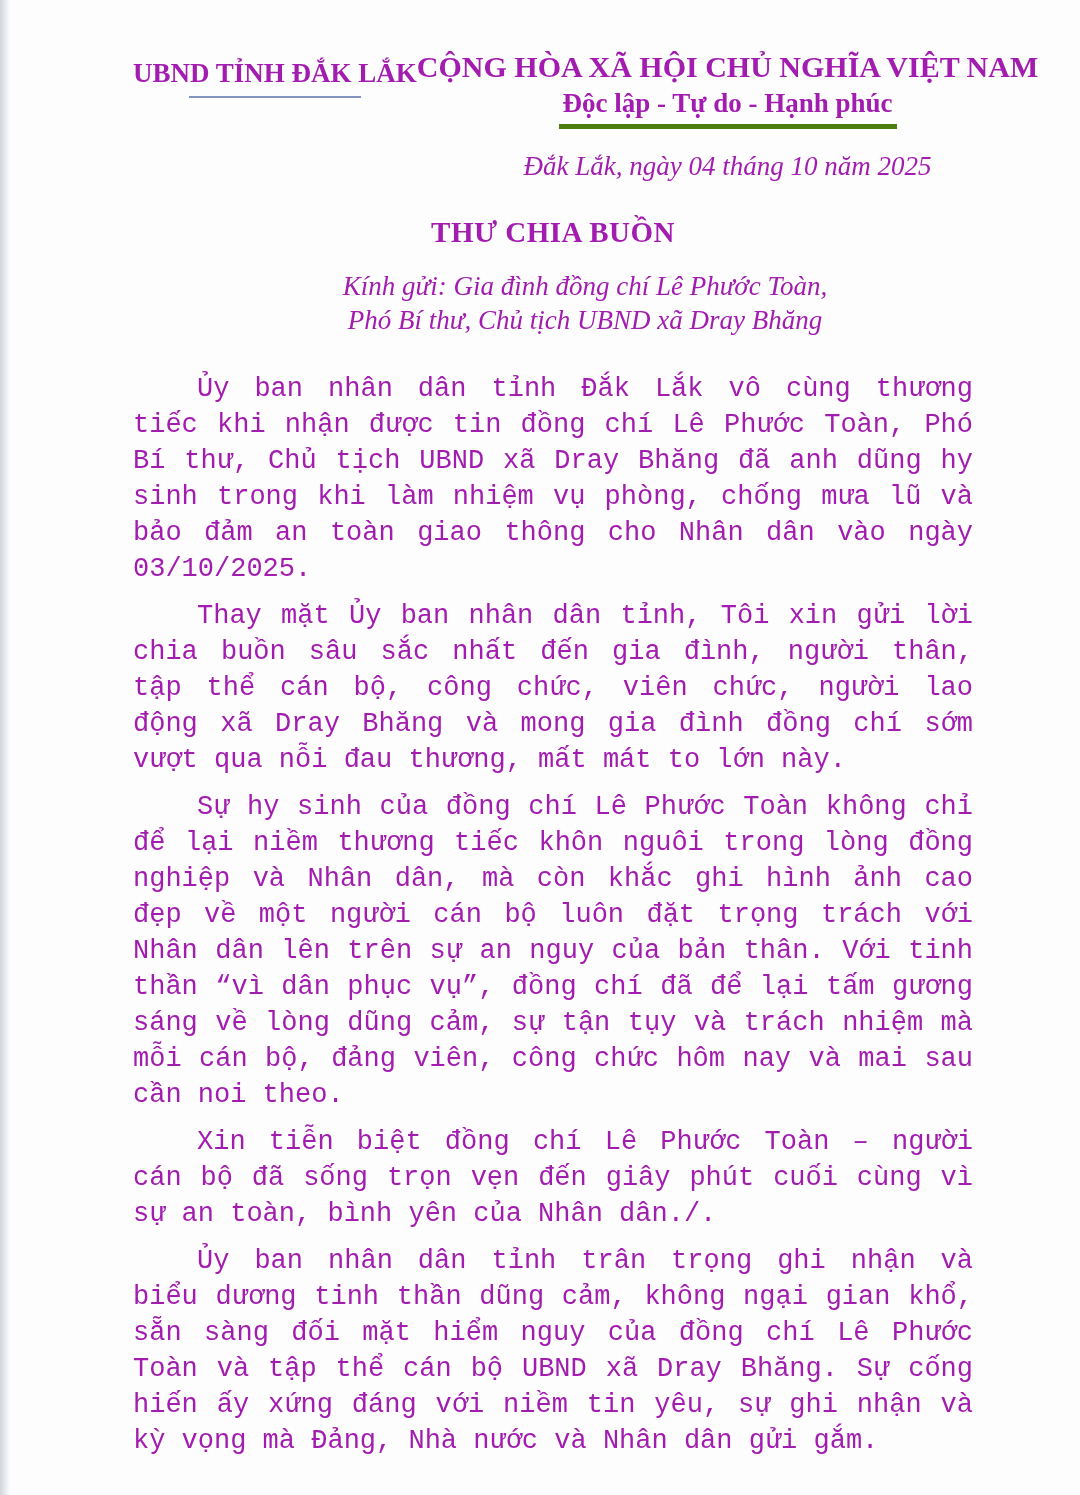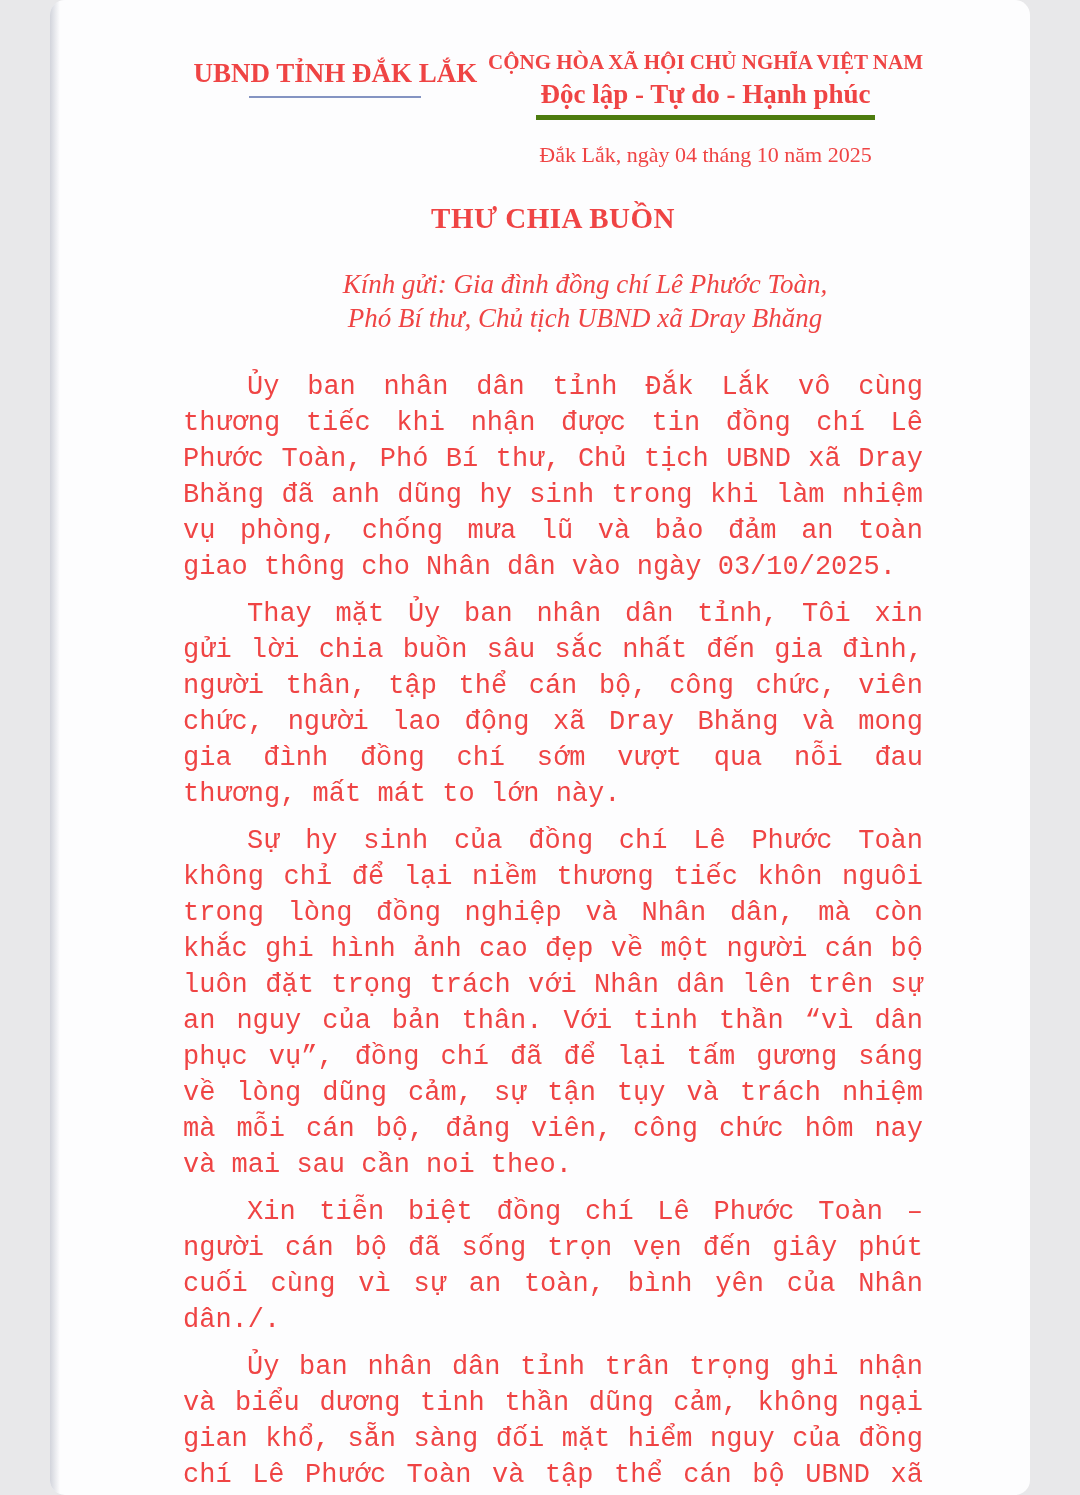--- a/index.html
+++ b/index.html
@@ -1,25 +1,24 @@
 <!DOCTYPE html>
 <html><head>
 <meta charset="utf-8">
 <style>
   html, body { margin: 0; padding: 0; background: #e8e8ea; }
   .page {
     position: relative;
-    width: 980px;
+    width: 1080px;
     height: 1495px;
     margin: 0 auto;
     background: #fdfdfe;
     font-family: "Liberation Serif", "DejaVu Serif", serif;
-    color: #ef4444;
+    color: #a21caf;
     overflow: hidden;
-    border-radius: 15px;
   }
   .scan-edge {
     position: absolute;
     left: 0; top: 0;
     width: 10px; height: 100%;
     background: linear-gradient(to right, #c7cad3, rgba(255,255,255,0));
     opacity: .8;
   }
   .content { padding: 50px 107px 0 133px; }
 
@@ -31,45 +30,46 @@
     font-size: 27px;
     padding-top: 8px;
     white-space: nowrap;
   }
   .issuer-underline {
     width: 172px;
     border-bottom: 2px solid #8494c2;
     margin: 7px auto 0;
   }
   .hdr-right { flex: 1; text-align: center; }
-  .nat-title { font-weight: bold; font-size: 21px; white-space: nowrap; }
+  .nat-title { font-weight: bold; font-size: 30px; white-space: nowrap; }
   .nat-motto {
     display: inline-block;
     font-weight: bold;
     font-size: 27px;
     border-bottom: 5px solid #4d7c0f;
     padding: 1px 4px 5px;
     margin-top: 3px;
     white-space: nowrap;
   }
   .dateline {
-    font-size: 22px;
+    font-style: italic;
+    font-size: 27px;
     margin-top: 22px;
     white-space: nowrap;
   }
 
   .letter-title {
     margin-top: 34px;
     text-align: center;
     font-weight: bold;
     font-size: 29px;
     letter-spacing: .5px;
   }
   .salutation {
-    margin-top: 32px;
+    margin-top: 20px;
     text-align: center;
     font-style: italic;
     font-size: 27px;
     line-height: 34px;
     transform: translateX(32px);
   }
 
   .body-text { margin-top: 34px; }
   .body-text p {
     margin: 0 0 11px;

